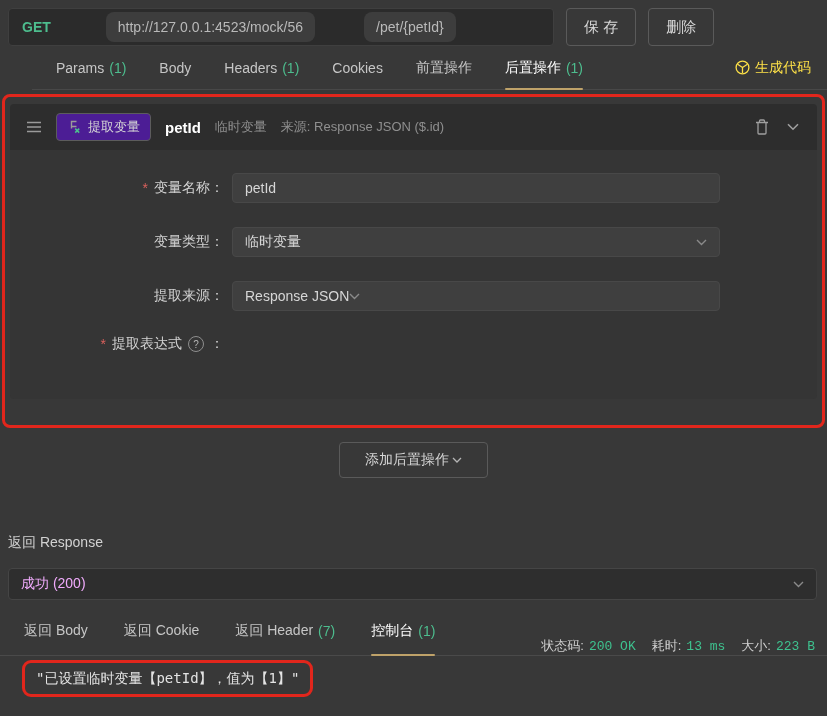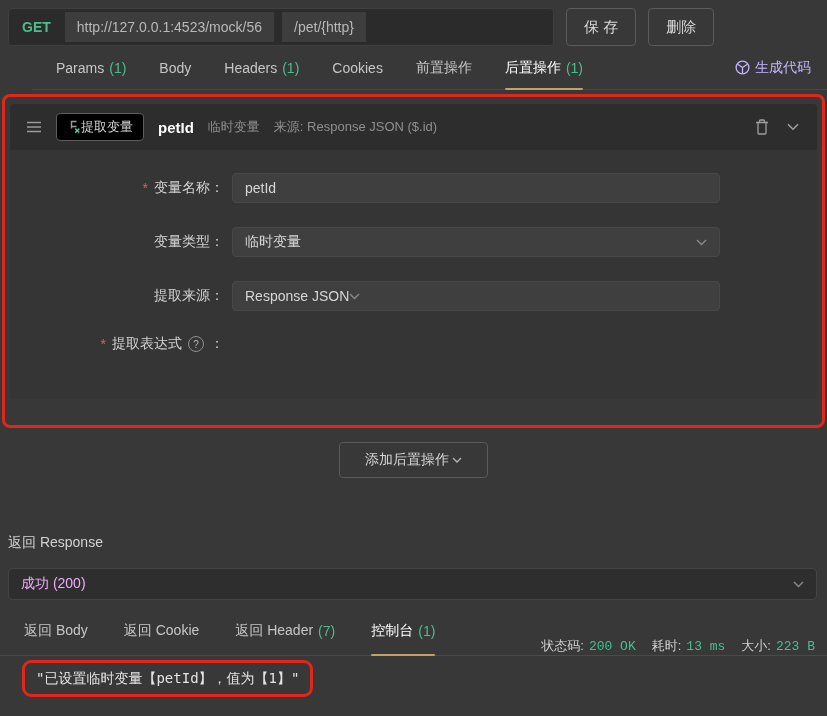--- a/index.html
+++ b/index.html
@@ -10,44 +10,44 @@
     color: #c9c9c9;
     position: relative;
     overflow: hidden;
   }
   svg { display:block; }
 
   
   .topbar { display:flex; align-items:stretch; margin:8px 10px 0 8px; height:38px; gap:12px; }
   .url-group { width:546px; display:flex; align-items:center; background:#2b2b2b; border:1px solid #3f3f3f; border-radius:4px; padding:3px; }
   .method { color:#4dbd8e; font-weight:700; font-size:14px; padding:0 14px 0 10px; }
-  .url-seg { background:#3d3d3d; border-radius:0; padding:0 12px; height:30px; line-height:30px; font-size:14px; color:#b9b9b9; margin-right:8px; white-space:nowrap; }
+  .url-seg { background:#3d3d3d; border-radius:8px; padding:0 12px; height:30px; line-height:30px; font-size:14px; color:#b9b9b9; margin-right:8px; white-space:nowrap;margin-left:41px; }
   .send-btn { display:flex; background:#c9a96d; border-radius:4px; color:#32291a; overflow:hidden; cursor:pointer; }
   .send-main { padding:0 15px; display:flex; align-items:center; font-size:15px; font-weight:600; }
   .send-caret { width:26px; display:flex; align-items:center; justify-content:center; border-left:1px solid #a98d52; color:#4a3c20; }
   .ghost-btn { border:1px solid #5a5a5a; border-radius:4px; background:transparent; color:#d8d8d8; font-size:15px; padding:0 17px; display:flex; align-items:center; cursor:pointer; font-family:inherit; }
   .ghost-btn + .ghost-btn { margin-left:0; }
 
   
   .nav-tabs { display:flex; align-items:center; border-bottom:1px solid #484848; padding:0 16px 0 24px; height:44px; gap:33px;margin-left:32px; }
   .tab { font-size:14px; color:#c6c6c6; height:100%; display:flex; align-items:center; gap:5px; position:relative; cursor:pointer; white-space:nowrap; }
   .tab .count { color:#4dbd8e; }
   .tab.active { color:#ffffff; }
   .tab.active::after { content:""; position:absolute; left:0; right:0; bottom:-1px; height:2px; background:#bfa269; border-radius:1px; }
-  .generate-code { margin-left:auto; color:#c4b5fd; display:flex; gap:5px; align-items:center; font-size:14px; cursor:pointer; }
+  .generate-code { margin-left:auto; color:#fde047; display:flex; gap:5px; align-items:center; font-size:14px; cursor:pointer; }
 
   
   .annotation { border:3px solid #e1261c; border-radius:8px; }
   .card-annotation { margin:4px 2px 0 2px; padding:7px 5px; height:334px; }
 
   
   .card { border-radius:4px; overflow:hidden; }
   .card-header { display:flex; align-items:center; gap:14px; background:#2d2d2d; height:46px; padding:0 16px; }
   .drag-handle { color:#9a9a9a; cursor:grab; }
-  .badge { display:flex; align-items:center; border:1px solid #5c5c5c; border-radius:4px; padding:4px 10px; font-size:13px; color:#d6d6d6; background:#000000; }
+  .badge { display:flex; align-items:center; gap:7px; border:1px solid #5c5c5c; border-radius:4px; padding:4px 10px; font-size:13px; color:#d6d6d6; background:#4c1d95; }
   .badge-icon { color:#9a9a9a; }
   .var-name { color:#ffffff; font-weight:700; font-size:15px; }
   .var-tag, .var-source { color:#8f8f8f; font-size:13px; }
   .header-spacer { flex:1; }
   .icon-btn { color:#9f9f9f; cursor:pointer; display:flex; align-items:center; padding:2px; }
   .card-body { background:#353535; padding:23px 0 46px; }
   .form-row { display:flex; align-items:center; margin-bottom:24px; }
   .form-row:last-child { margin-bottom:0; }
   .form-label { width:214px; text-align:right; font-size:14px; color:#d2d2d2; display:flex; justify-content:flex-end; align-items:center; gap:4px; flex:none; }
   .req-star { color:#d9605c; margin-right:2px; }
@@ -78,21 +78,21 @@
   .console-annotation { display:inline-block; padding:6px 11px; border-radius:9px; }
   .console-text { font-family:"DejaVu Sans Mono", monospace; font-size:14px; color:#e3e3e3; }
 </style>
 </head>
 <body>
 
 <div class="topbar">
   <div class="url-group">
     <span class="method">GET</span>
     <span class="url-seg">http://127.0.0.1:4523/mock/56</span>
-    <span class="url-seg">/pet/{http}</span>
+    <span class="url-seg">/pet/{petId}</span>
   </div>
   <button class="ghost-btn">保 存</button>
   <button class="ghost-btn">删除</button>
 </div>
 
 <div class="nav-tabs">
   <div class="tab">
     <span>Params</span>
     <span class="count">(1)</span>
   </div>

